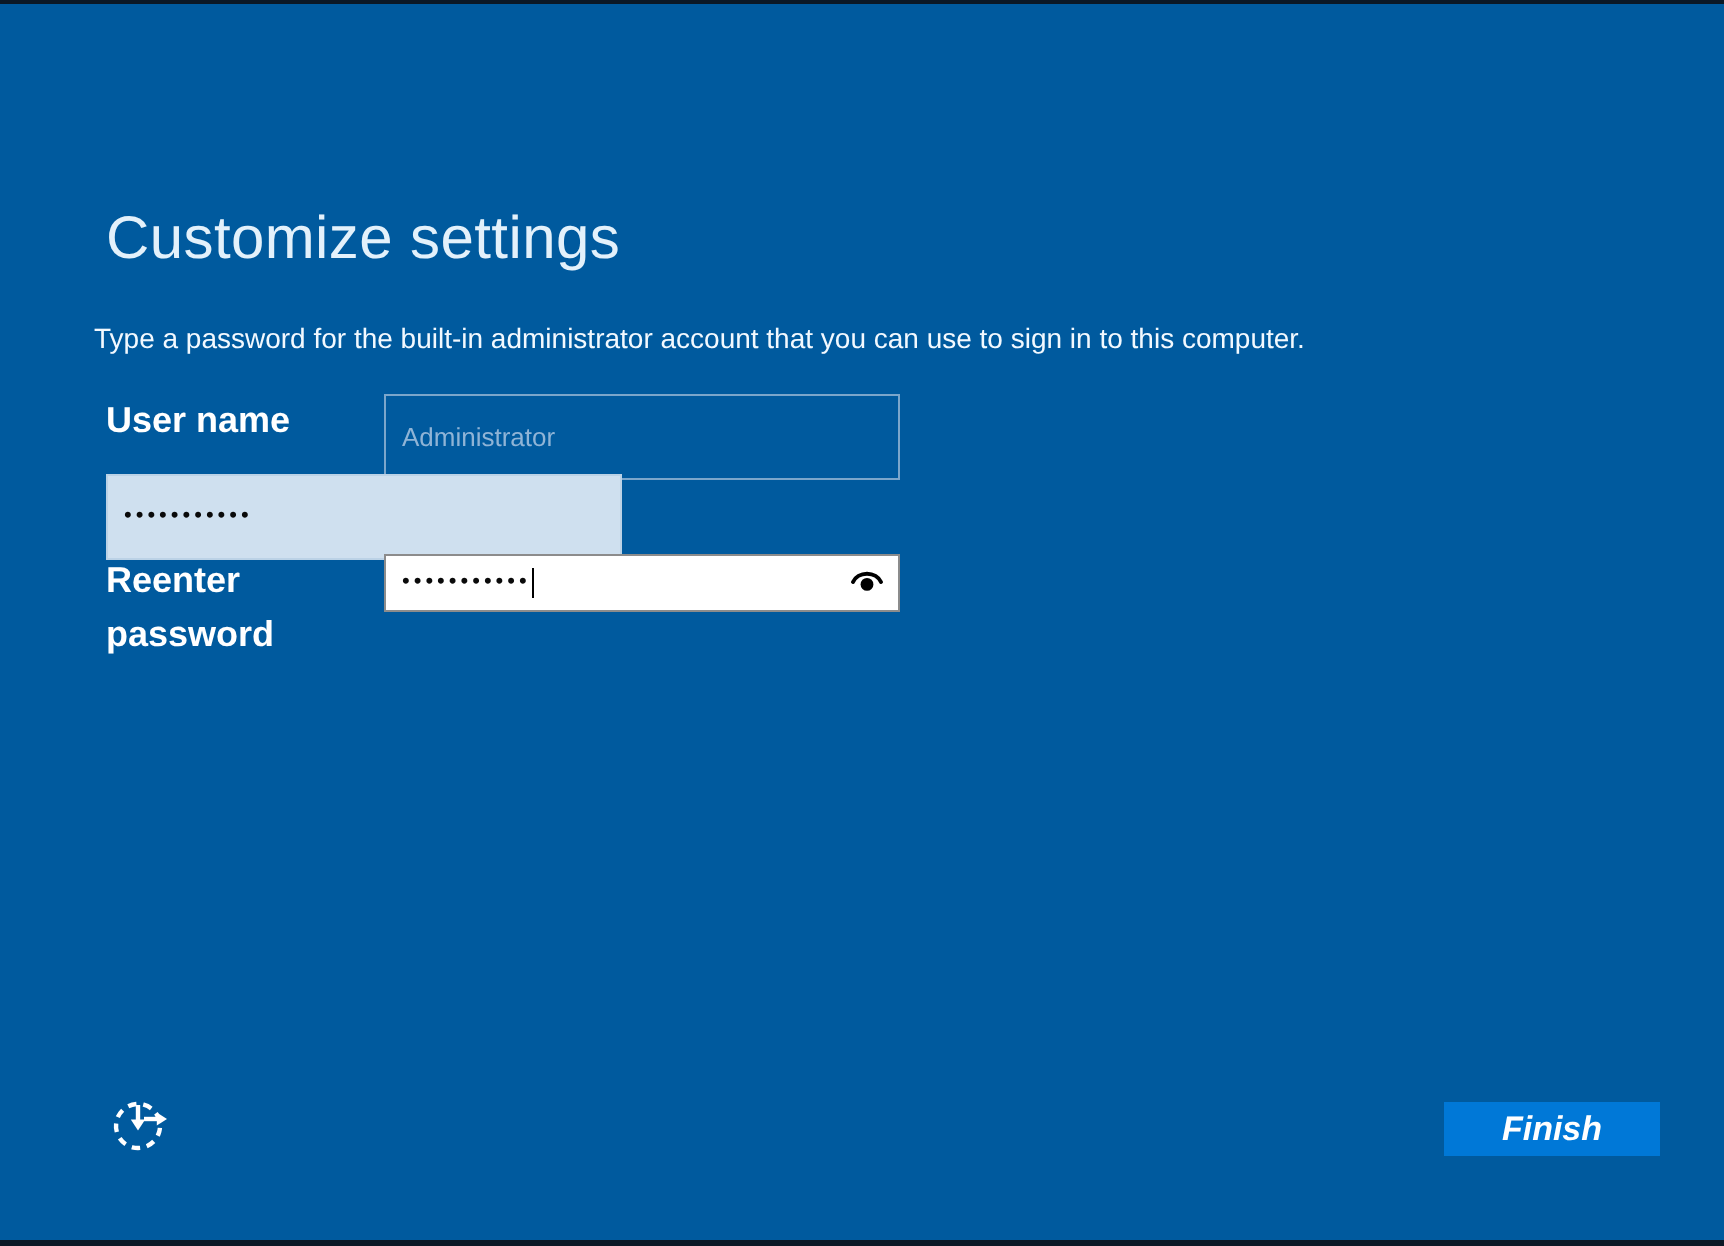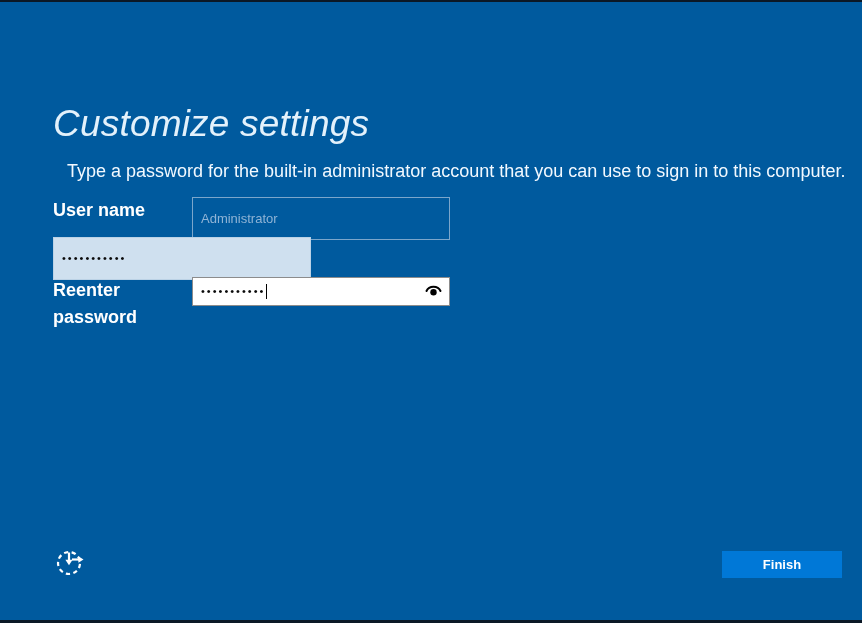--- a/index.html
+++ b/index.html
@@ -18,31 +18,30 @@
     left: 0; right: 0;
     background: #0B1826;
   }
   .edge-strip.top { top: 0; height: 2px; }
   .edge-strip.bottom { bottom: 0; height: 3px; }
 
   .page-title {
     position: absolute;
     left: 53px;
     top: 103px;
-    font-size: 37px;
+    font-size: 30px;
     font-weight: 300;
     letter-spacing: 0.2px;
     color: #E3F1FB;
-    font-style: italic;
   }
   .page-description {
     position: absolute;
-    left: 67px;
+    left: 47px;
     top: 161px;
-    font-size: 18px;
+    font-size: 14px;
     color: #F2F9FF;
   }
 
   .form {
     position: absolute;
     left: 53px;
     top: 197px;
     display: flex;
     flex-direction: column;
     gap: 13px;
@@ -119,29 +118,30 @@
     background: transparent;
     border: none;
     cursor: pointer;
     padding: 0;
   }
 
   .finish-btn {
     position: absolute;
     left: 722px;
     top: 551px;
-    width: 120px;
+    width: 108px;
     height: 27px;
     background: #0078D7;
     border: none;
     color: #FFFFFF;
     font-family: "Liberation Sans", sans-serif;
-    font-size: 13px;
+    font-size: 17px;
     font-weight: bold;
     cursor: pointer;
+    font-style: italic;
   }
 </style>
 </head>
 <body>
 
 <div class="screen">
   <div class="edge-strip top"></div>
 
   <h1 class="page-title">Customize settings</h1>
   <p class="page-description">Type a password for the built-in administrator account that you can use to sign in to this computer.</p>

